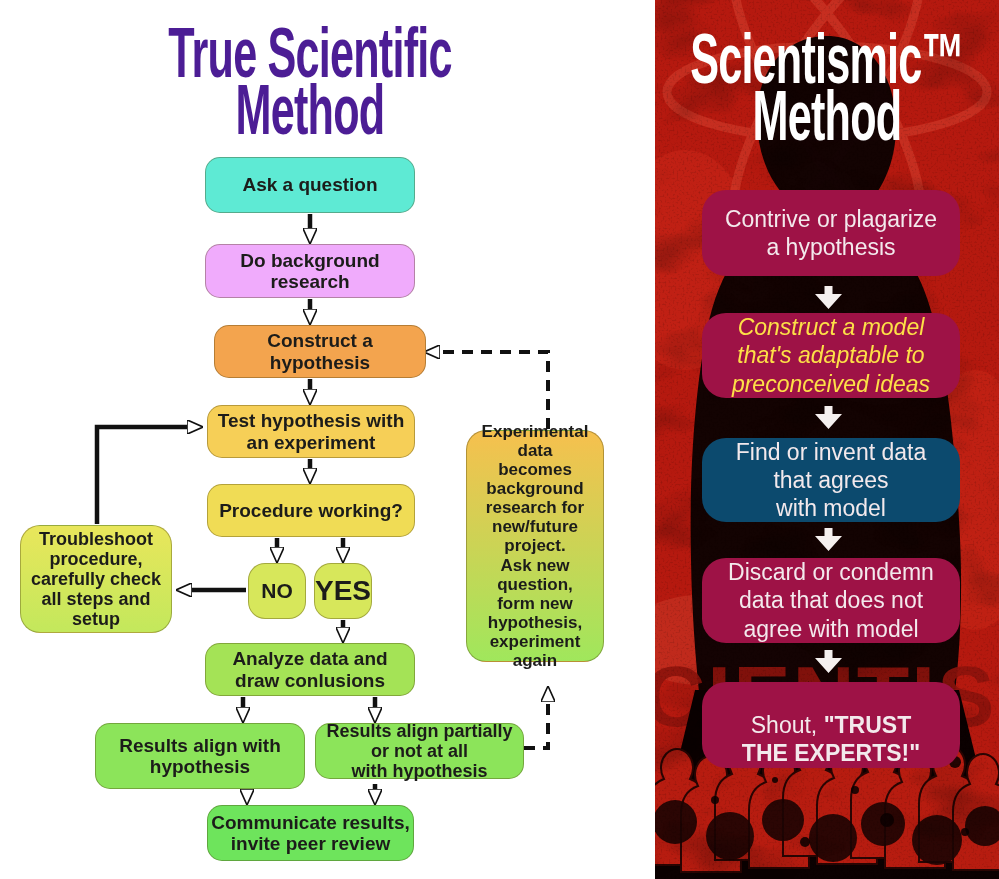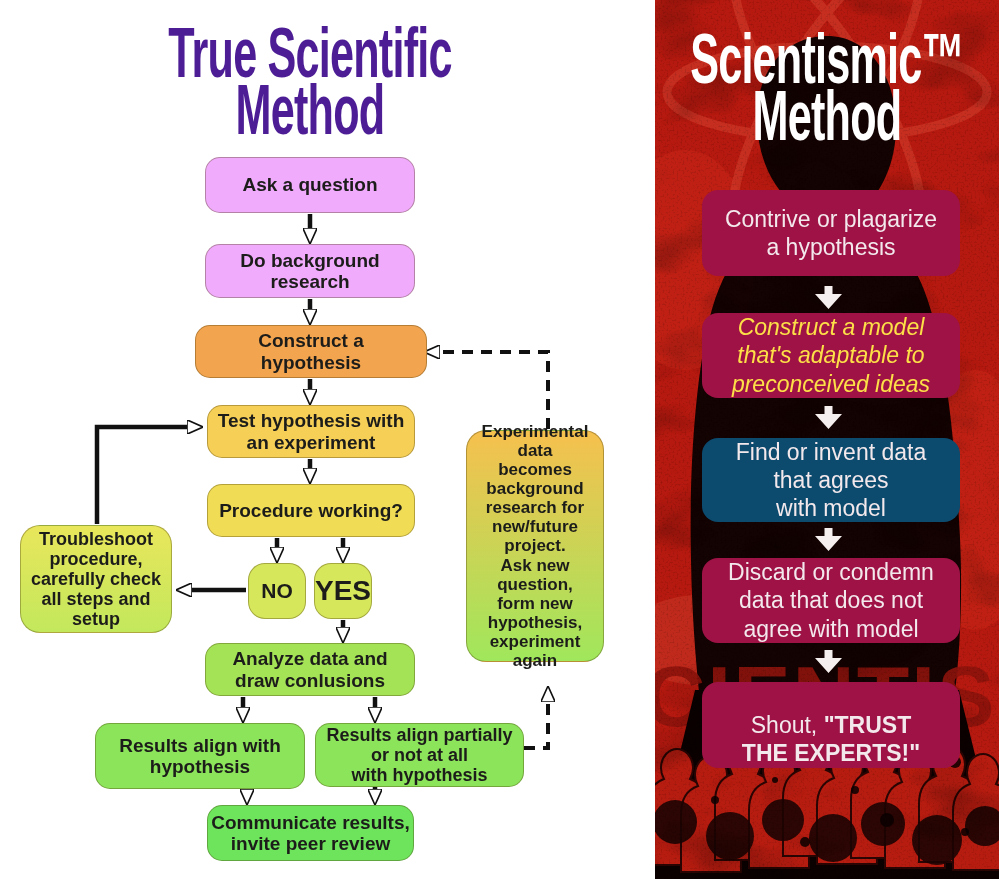--- a/index.html
+++ b/index.html
@@ -13,41 +13,41 @@
   .tline{font-size:54px;line-height:57px;letter-spacing:-1px;transform:scale(0.80,1.32);transform-origin:50% 50%;white-space:nowrap;}
   #left-title{left:0;top:24px;width:620px;}
   #right-title{left:0;top:30px;width:344px;}
   
   .fbox{position:absolute;display:flex;align-items:center;justify-content:center;
         text-align:center;font-weight:700;color:#1c1c1a;border:1.5px solid rgba(70,55,5,0.35);
         border-radius:15px;white-space:pre-line;font-size:19px;line-height:1.12;box-sizing:border-box;}
   .grad{background:linear-gradient(180deg,var(--c1),var(--c2));}
   #box-ask        {left:205px;top:157px;width:210px;height:56px;}
   #box-bg         {left:205px;top:244px;width:210px;height:54px;}
-  #box-construct  {left:195px;top:325px;width:232px;height:53px;}
+  #box-construct  {left:214px;top:325px;width:212px;height:53px;}
   #box-test       {left:207px;top:405px;width:208px;height:53px;}
   #box-procedure  {left:207px;top:484px;width:208px;height:53px;}
   #box-no         {left:248px;top:563px;width:58px;height:56px;font-size:21px;border-radius:17px;}
   #box-yes        {left:314px;top:563px;width:58px;height:56px;font-size:28px;border-radius:17px;}
   #box-troubleshoot{left:20px;top:525px;width:152px;height:108px;font-size:18px;border-radius:20px;}
   #box-analyze    {left:205px;top:643px;width:210px;height:53px;}
   #box-resleft    {left:95px;top:723px;width:210px;height:66px;}
-  #box-resright   {left:315px;top:723px;width:209px;height:64px;font-size:18px;}
+  #box-resright   {left:315px;top:723px;width:209px;height:56px;font-size:18px;}
   #box-comm       {left:207px;top:805px;width:207px;height:56px;}
   #box-exp        {left:466px;top:430px;width:138px;height:232px;font-size:17px;line-height:1.12;border-radius:20px;}
   
   #connectors{position:absolute;left:0;top:0;width:655px;height:879px;}
   #connectors path{fill:none;stroke:#111;}
   #connectors .solid{stroke-width:4.5px;}
   #connectors .dashed{stroke-width:4px;stroke-dasharray:11 8;}
   .ah{fill:#111;stroke:none;}
   
   #right-bg{position:absolute;left:0;top:0;width:344px;height:879px;}
   .rbox{position:absolute;left:47px;width:258px;display:flex;align-items:center;justify-content:center;
-        text-align:center;border-radius:16px;font-size:23px;line-height:1.22;font-weight:400;
+        text-align:center;border-radius:24px;font-size:23px;line-height:1.22;font-weight:400;
         white-space:pre-line;box-sizing:border-box;padding:4px 8px;}
   #rbox-0{top:190px;height:86px;}
   #rbox-1{top:313px;height:85px;}
   #rbox-2{top:438px;height:84px;}
   #rbox-3{top:558px;height:85px;}
   #rbox-4{top:682px;height:86px;}
   .warrow{position:absolute;left:160px;width:27px;height:23px;}
   #warrow-0{top:286px;} #warrow-1{top:406px;} #warrow-2{top:528px;} #warrow-3{top:650px;}
 </style>
 </head>
@@ -78,21 +78,21 @@
       <path class="solid" d="M243 697 V707" marker-end="url(#ah)"></path>
       <path class="solid" d="M375 697 V707" marker-end="url(#ah)"></path>
       <path class="solid" d="M247 781 V789" marker-end="url(#ah)"></path>
       <path class="solid" d="M375 784 V789" marker-end="url(#ah)"></path>
       <path class="solid" d="M246 590 H192" marker-end="url(#ah)"></path>
       <path class="solid" d="M97 524 V427 H187" marker-end="url(#ah)"></path>
       <path class="dashed" d="M524 748 H548 V702" marker-end="url(#ah)"></path>
       <path class="dashed" d="M548 429 V352 H440" marker-end="url(#ah)"></path>
     </svg>
 
-    <div class="fbox" id="box-ask" style="background-color: #f0abfc;">
+    <div class="fbox" id="box-ask" style="background-color: #5eead4;">
       <span>Ask a question</span></div>
 
     <div class="fbox" id="box-bg" style="background-color: #f0abfc;">
       <span>Do background
 research</span></div>
 
     <div class="fbox" id="box-construct" style="background-color: rgb(243, 164, 78);">
       <span>Construct a
 hypothesis</span></div>
 

